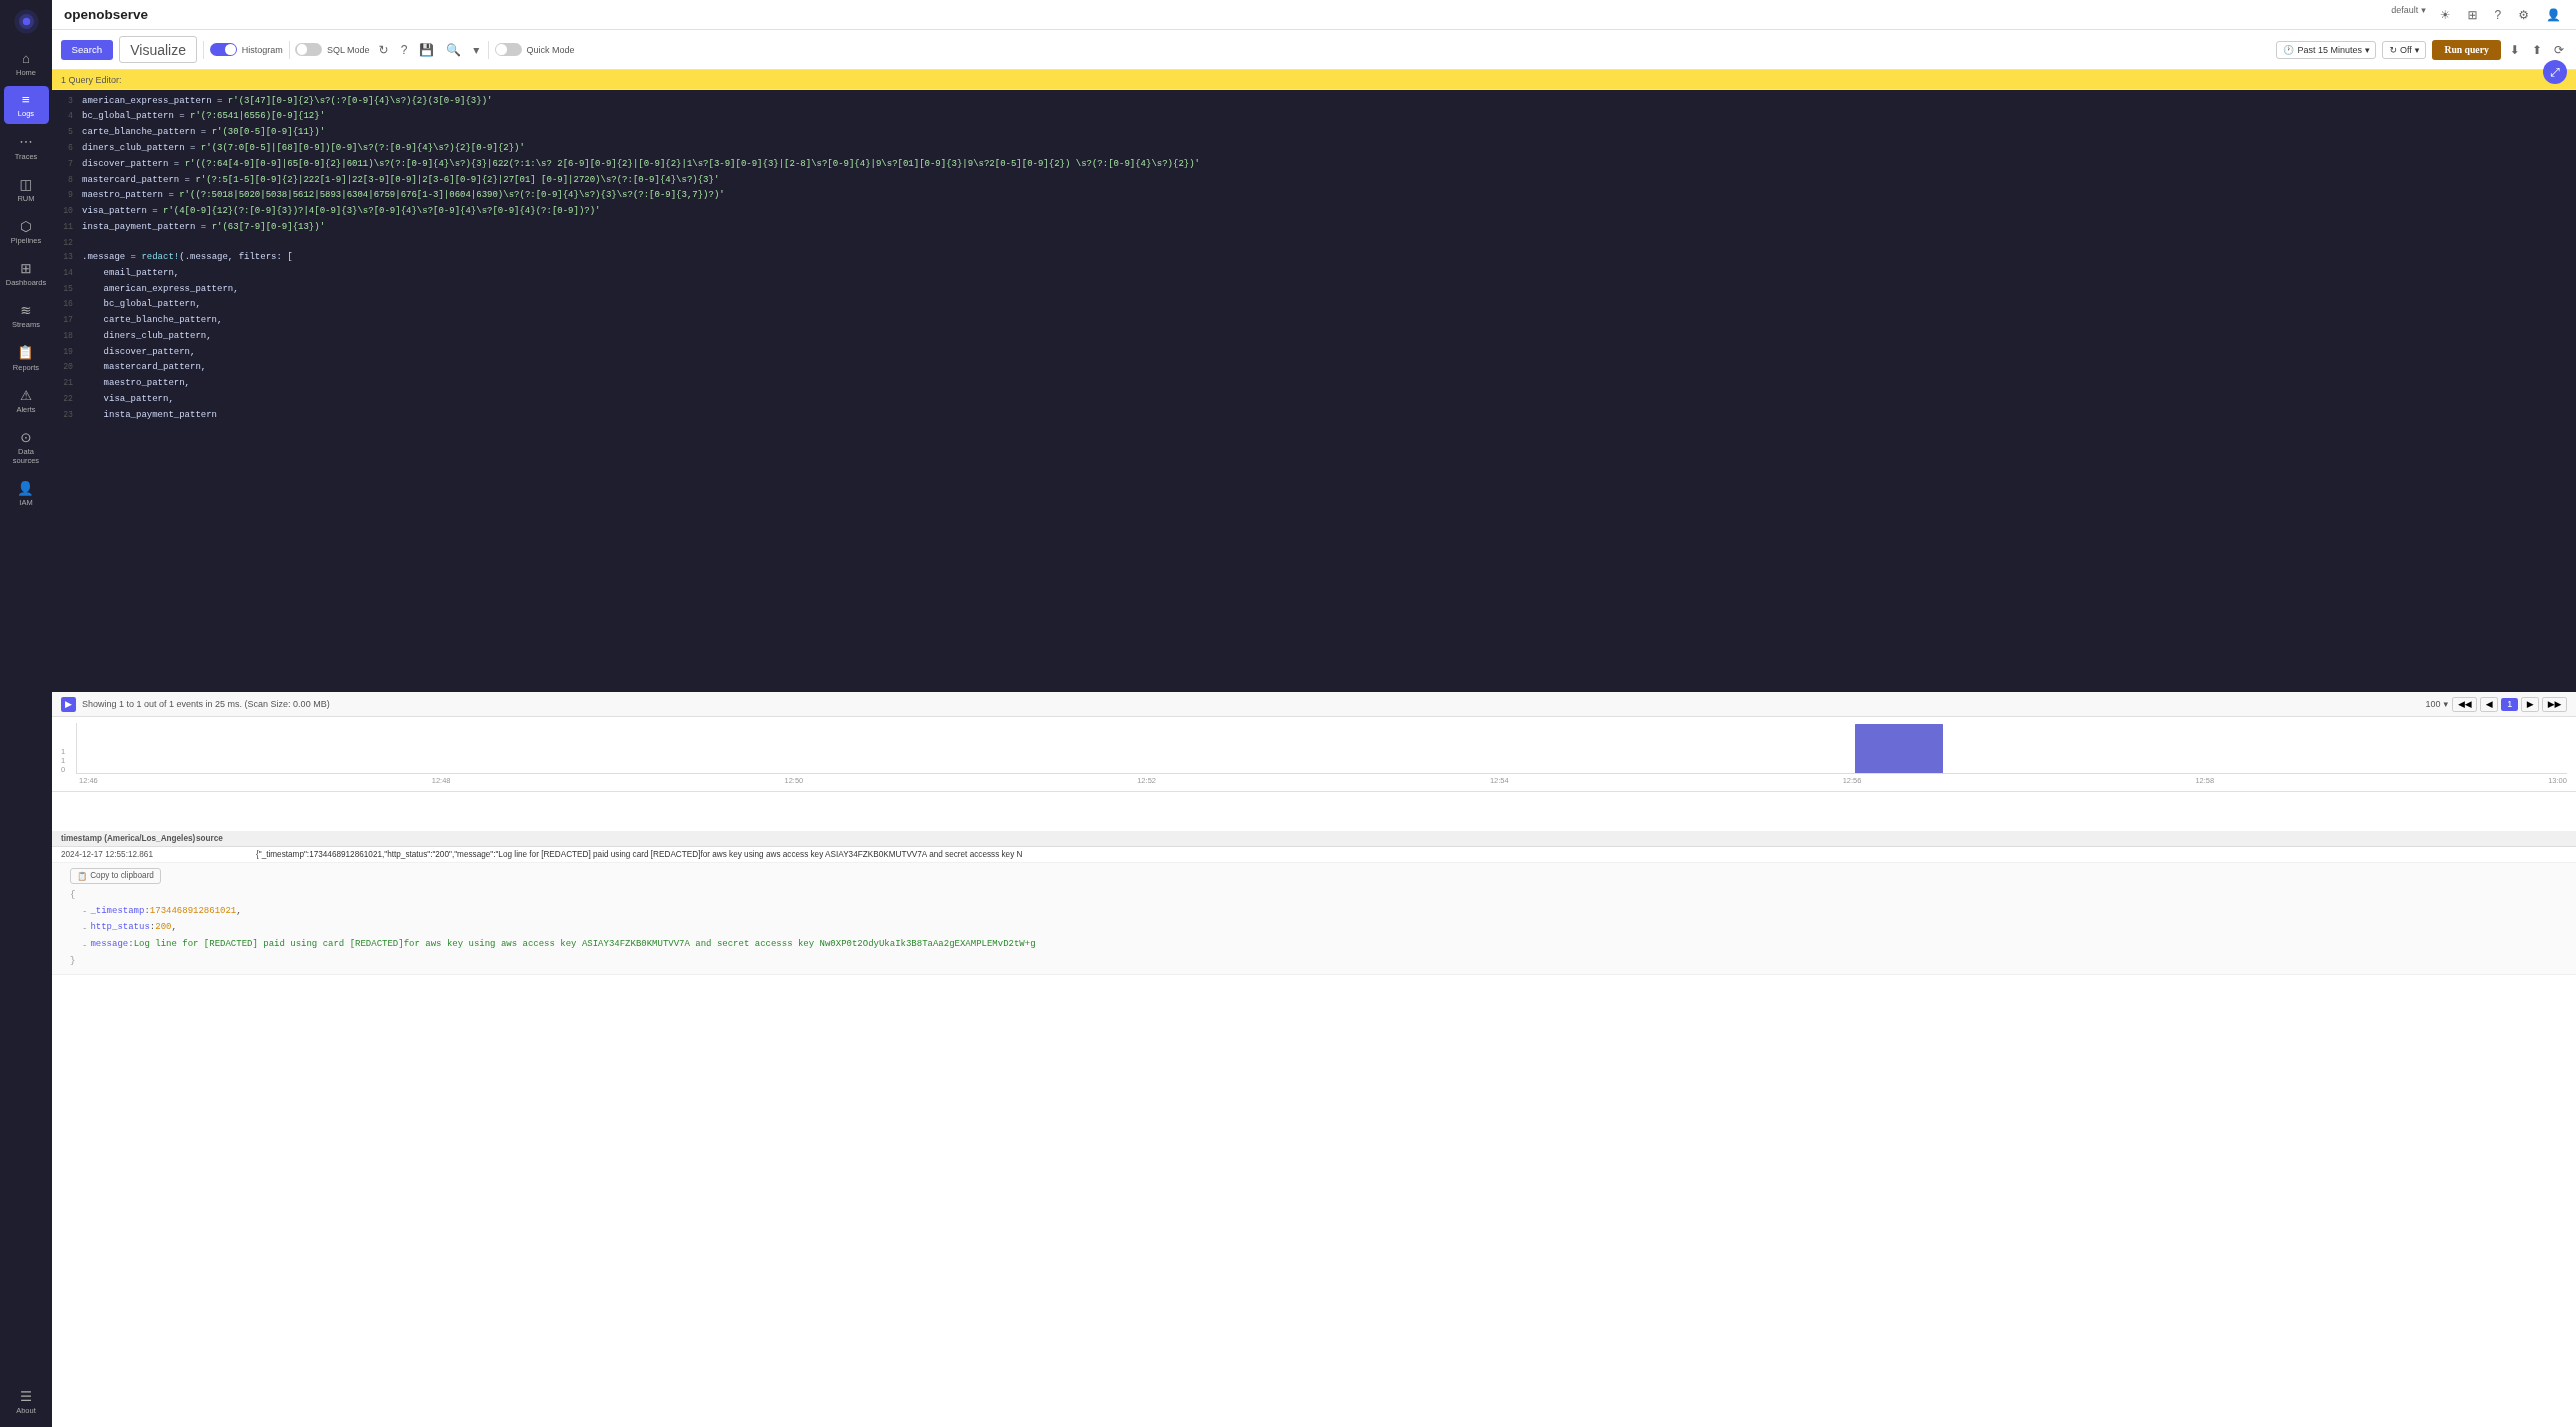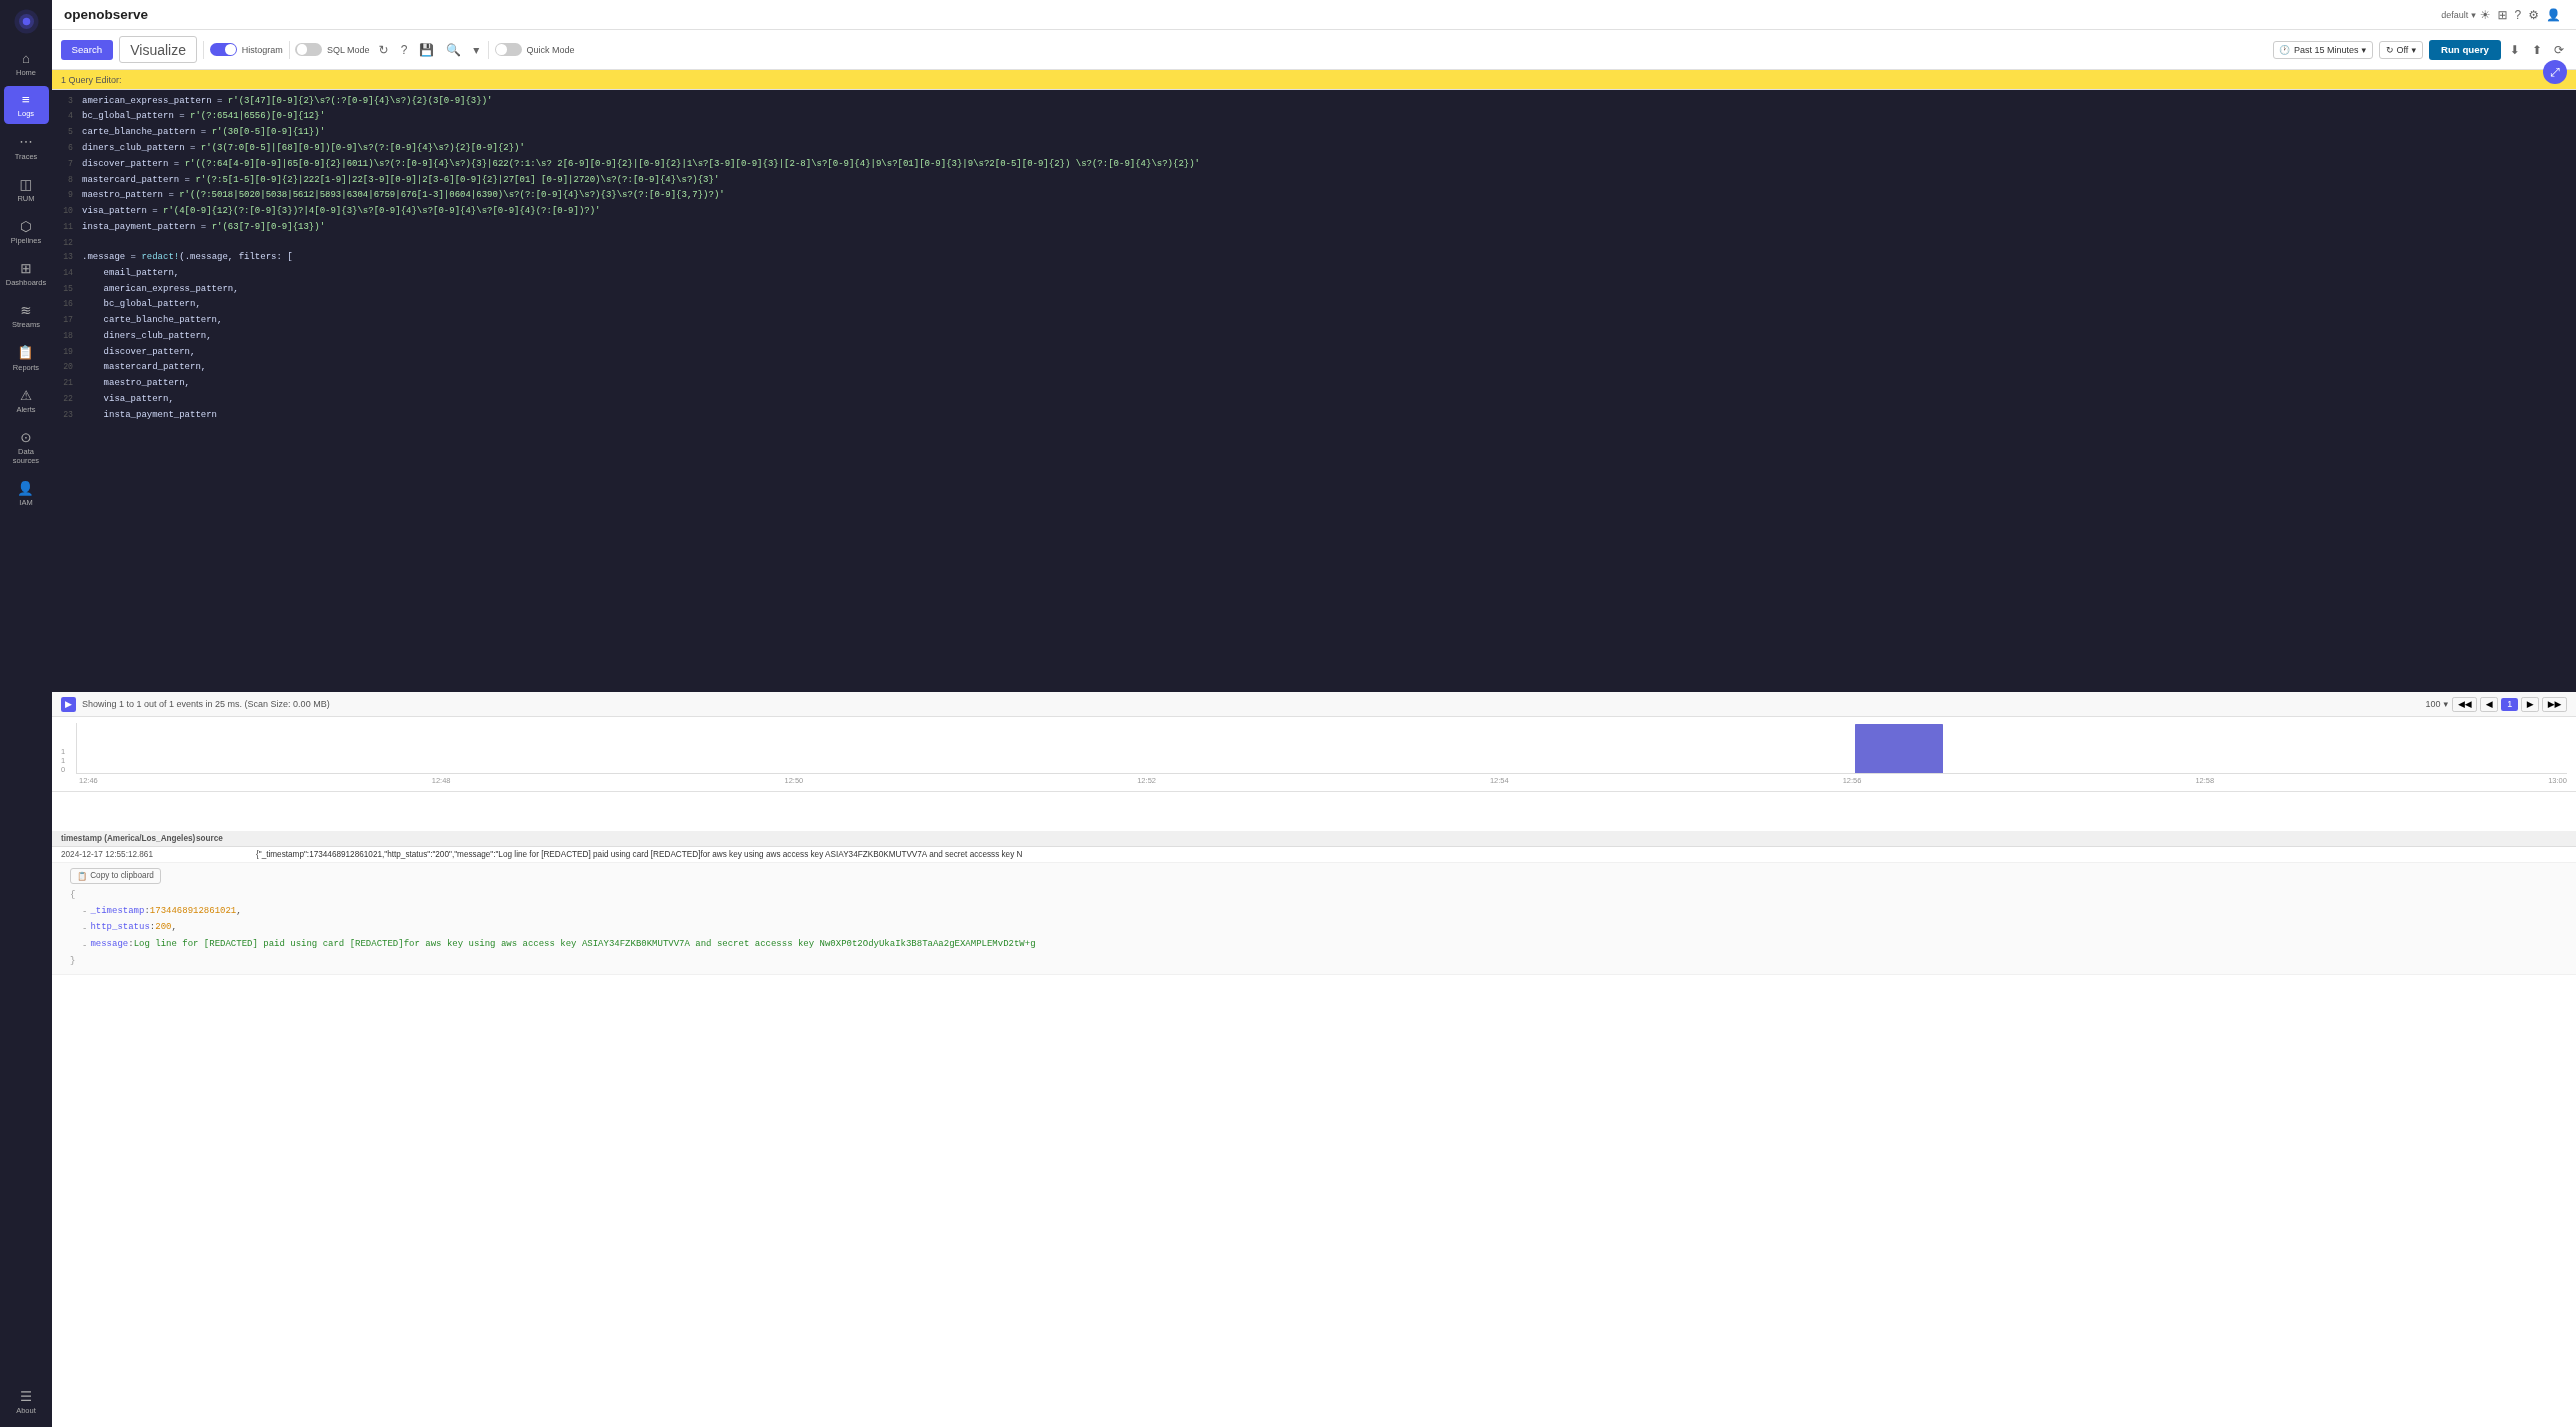--- a/index.html
+++ b/index.html
@@ -124,28 +124,29 @@
     .btn-icon {
       background: transparent;
       border: none;
       cursor: pointer;
       color: #666;
       font-size: 12px;
       padding: 3px;
       border-radius: 3px;
     }
     .btn-run {
-      background: #0369a1;
+      background: #a16207;
       color: #fff;
       border: none;
       border-radius: 3px;
       padding: 4.5px 12px;
       cursor: pointer;
       font-size: 9.7px;
       font-weight: 600;
+      font-family: Liberation Serif, serif;
     }
     .time-range {
       display: flex;
       align-items: center;
       gap: 3px;
       border: 0.7px solid #ccc;
       border-radius: 3px;
       padding: 3px 6px;
       font-size: 9px;
       cursor: pointer;
@@ -414,21 +415,21 @@
       <span class="icon">☰</span>
       <span>About</span>
     </div>
   </div>
 </div>
 
 <div class="main">
 
   <div style="display:flex; align-items:center; padding:4.5px 12px; border-bottom:0.7px solid #e0e0e0; background:#fff; gap:9px;">
     <span style="font-size:13.5px; font-weight:700; color:#222;">openobserve</span>
-    <div style="margin-left:auto; display:flex; align-items:center; gap:1px;">
+    <div style="margin-left:auto; display:flex; align-items:flex-start; gap:11px;">
       <div class="user-dropdown">
         <span>default</span>
         <span>▾</span>
       </div>
       <button class="btn-icon">☀</button>
       <button class="btn-icon">⊞</button>
       <button class="btn-icon">?</button>
       <button class="btn-icon">⚙</button>
       <button class="btn-icon">👤</button>
     </div>

